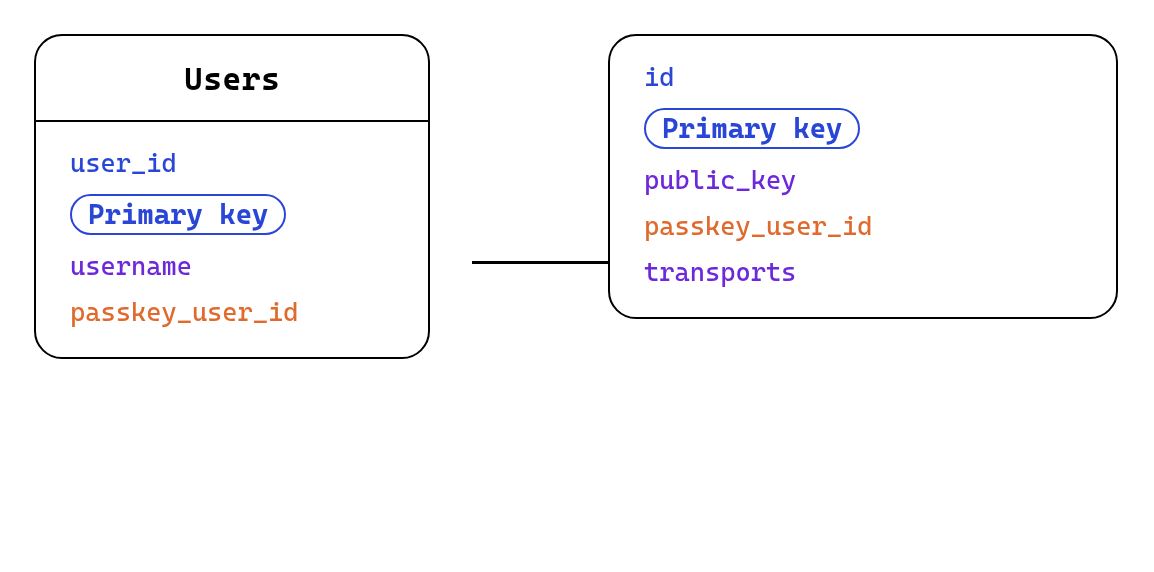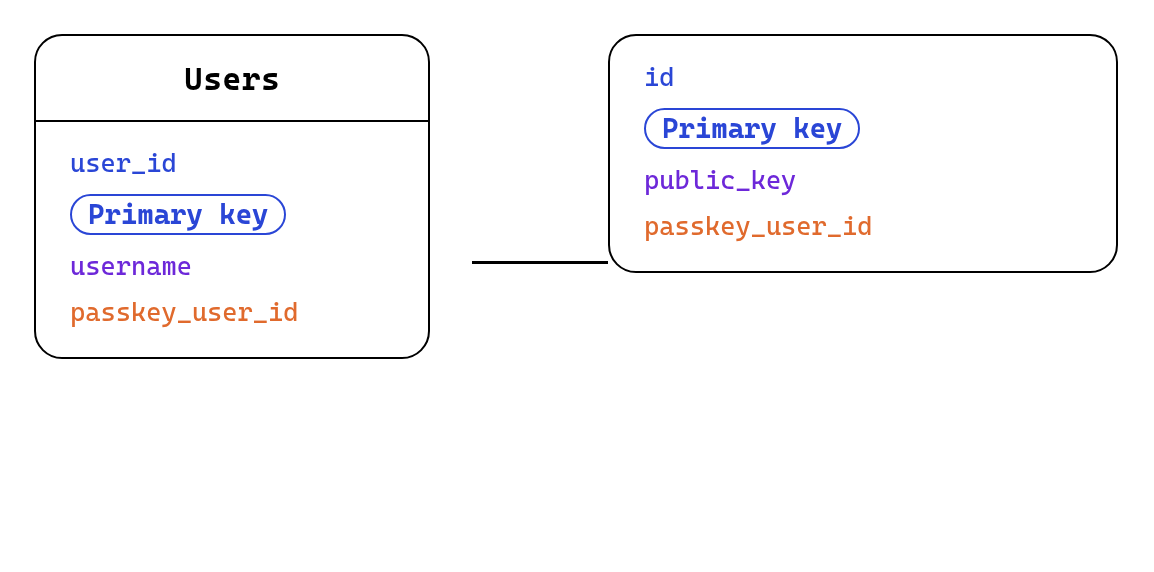--- a/index.html
+++ b/index.html
@@ -111,14 +111,17 @@
     <div class="field-row">
       <span class="field-name pk">id</span>
       <span class="pk-badge">Primary key</span>
     </div>
     <div class="field-row">
       <span class="field-name">public_key</span>
     </div>
     <div class="field-row">
       <span class="field-name fk">passkey_user_id</span>
     </div>
+    <div class="field-row">
+      <span class="field-name">transports</span>
+    </div>
   </div>
 </div>
 
 </body></html>

